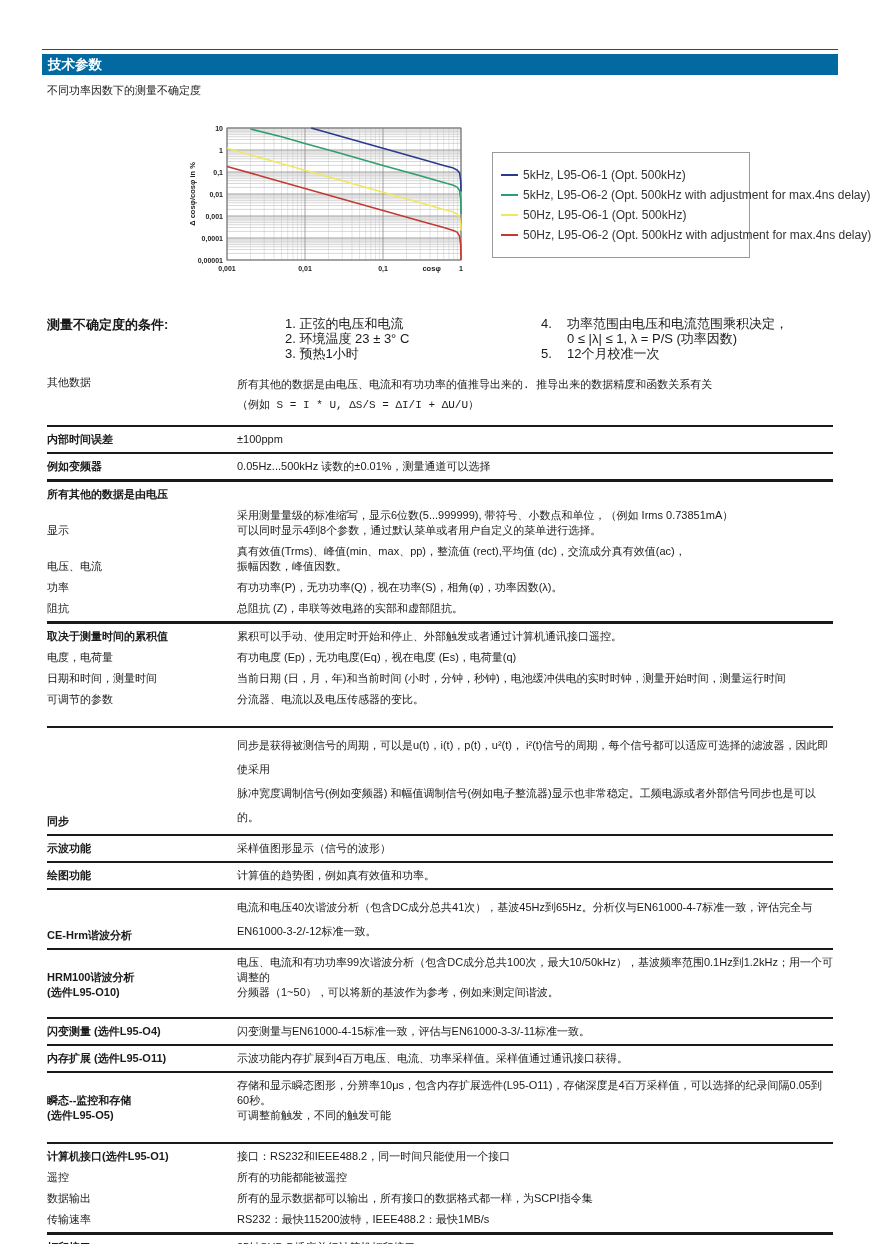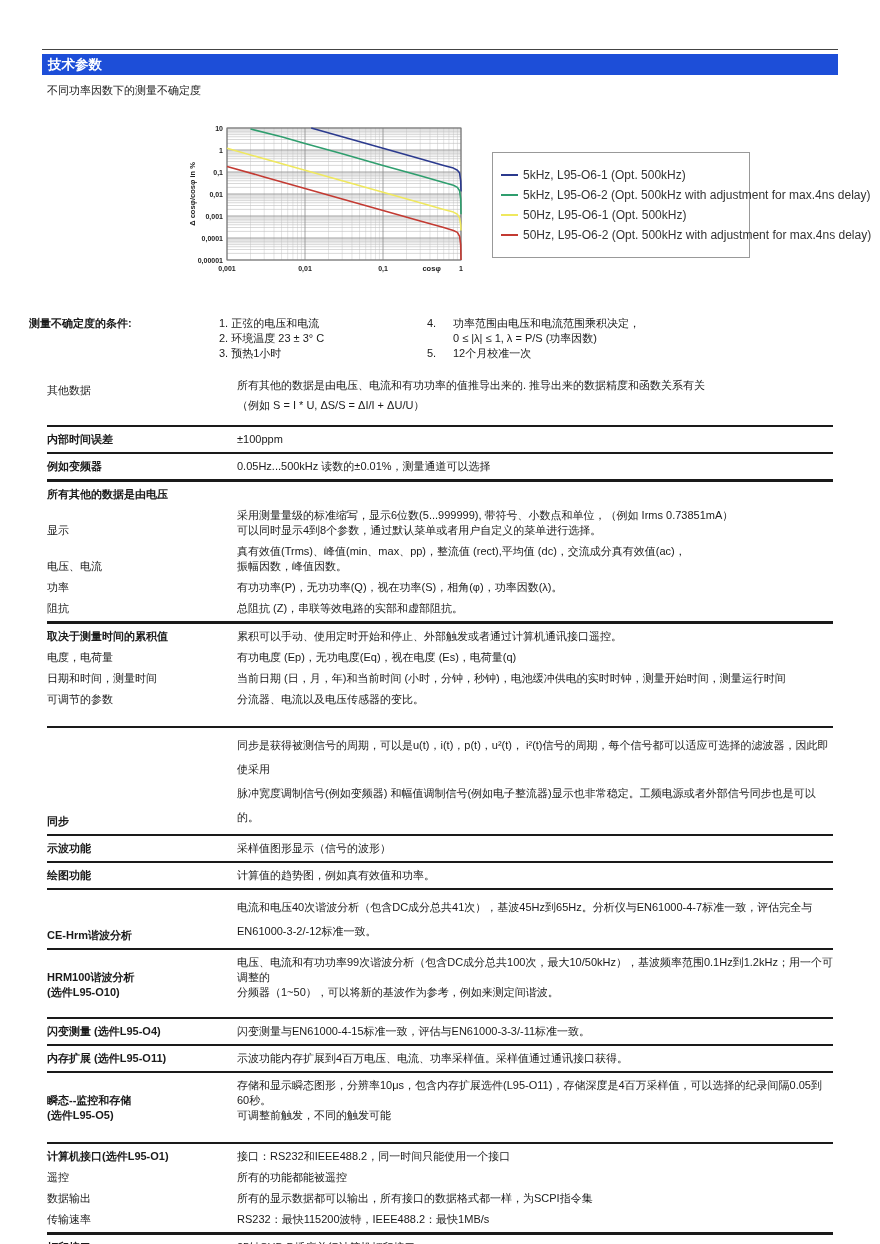--- a/index.html
+++ b/index.html
@@ -4,44 +4,44 @@
 <style>
   html,body{margin:0;padding:0;background:#fff;}
   body{
     width:880px;height:1244px;overflow:hidden;position:relative;
     font-family:"Liberation Sans","DejaVu Sans",sans-serif;
     color:#1a1a1a;font-size:11px;
   }
   .page{position:relative;width:880px;height:1244px;}
   .toprule{margin:49px 42px 0 42px;height:1px;background:#444;}
   .titlebar{
-    margin:4px 42px 0 42px;height:21px;background:#1d4ed8;color:#fff;
+    margin:4px 42px 0 42px;height:21px;background:#0369a1;color:#fff;
     font-weight:bold;font-size:13.5px;line-height:21px;padding-left:6px;box-sizing:border-box;
   }
   .subtitle{margin:8px 47px 0 47px;font-size:11px;}
   
   .figure-row{margin:22px 47px 0 185px;display:flex;align-items:center;}
   .chart-wrap{width:285px;height:170px;}
   .legend-box{
     margin-left:22px;width:258px;border:1px solid #999;background:#fff;
     padding:9px 8px;box-sizing:border-box;
   }
   .legend-item{display:flex;align-items:center;margin:6px 0;}
   .legend-swatch{width:17px;height:2px;margin-right:5px;flex:none;}
   .legend-text{font-size:12px;color:#333;white-space:nowrap;}
   
-  .conditions{margin:26px 47px 0 29px;display:flex;font-size:11px;}
+  .conditions{margin:26px 47px 0 47px;display:flex;font-size:13px;gap:48px;}
   .cond-label{width:190px;font-weight:bold;flex:none;}
   .cond-col1{width:208px;flex:none;line-height:15px;}
   .cond-col2{flex:1;line-height:15px;}
   .cond-item{display:flex;}
   .cond-num{width:26px;flex:none;}
   .otherdata{margin:14px 47px 0 47px;display:flex;font-size:11px;}
-  .od-label{width:190px;flex:none;margin-top:8px;}
-  .od-val{flex:1;line-height:20px;}
+  .od-label{width:190px;flex:none;}
+  .od-val{flex:1;line-height:20px;font-family:Liberation Mono, monospace;}
   
   .spec-table{margin:10px 47px 0 47px;}
   .rule2{height:2px;background:#1a1a1a;margin:2px 0;}
   .rule3{height:3px;background:#1a1a1a;margin:2px 0;}
   .gap{width:100%;}
   .trow{display:flex;padding:3px 0;align-items:flex-end;}
   .tlabel{width:190px;flex:none;line-height:15px;}
   .tlabel .b{font-weight:bold;}
   .tval{flex:1;line-height:15px;}
   .tval.wide{line-height:24px;}

